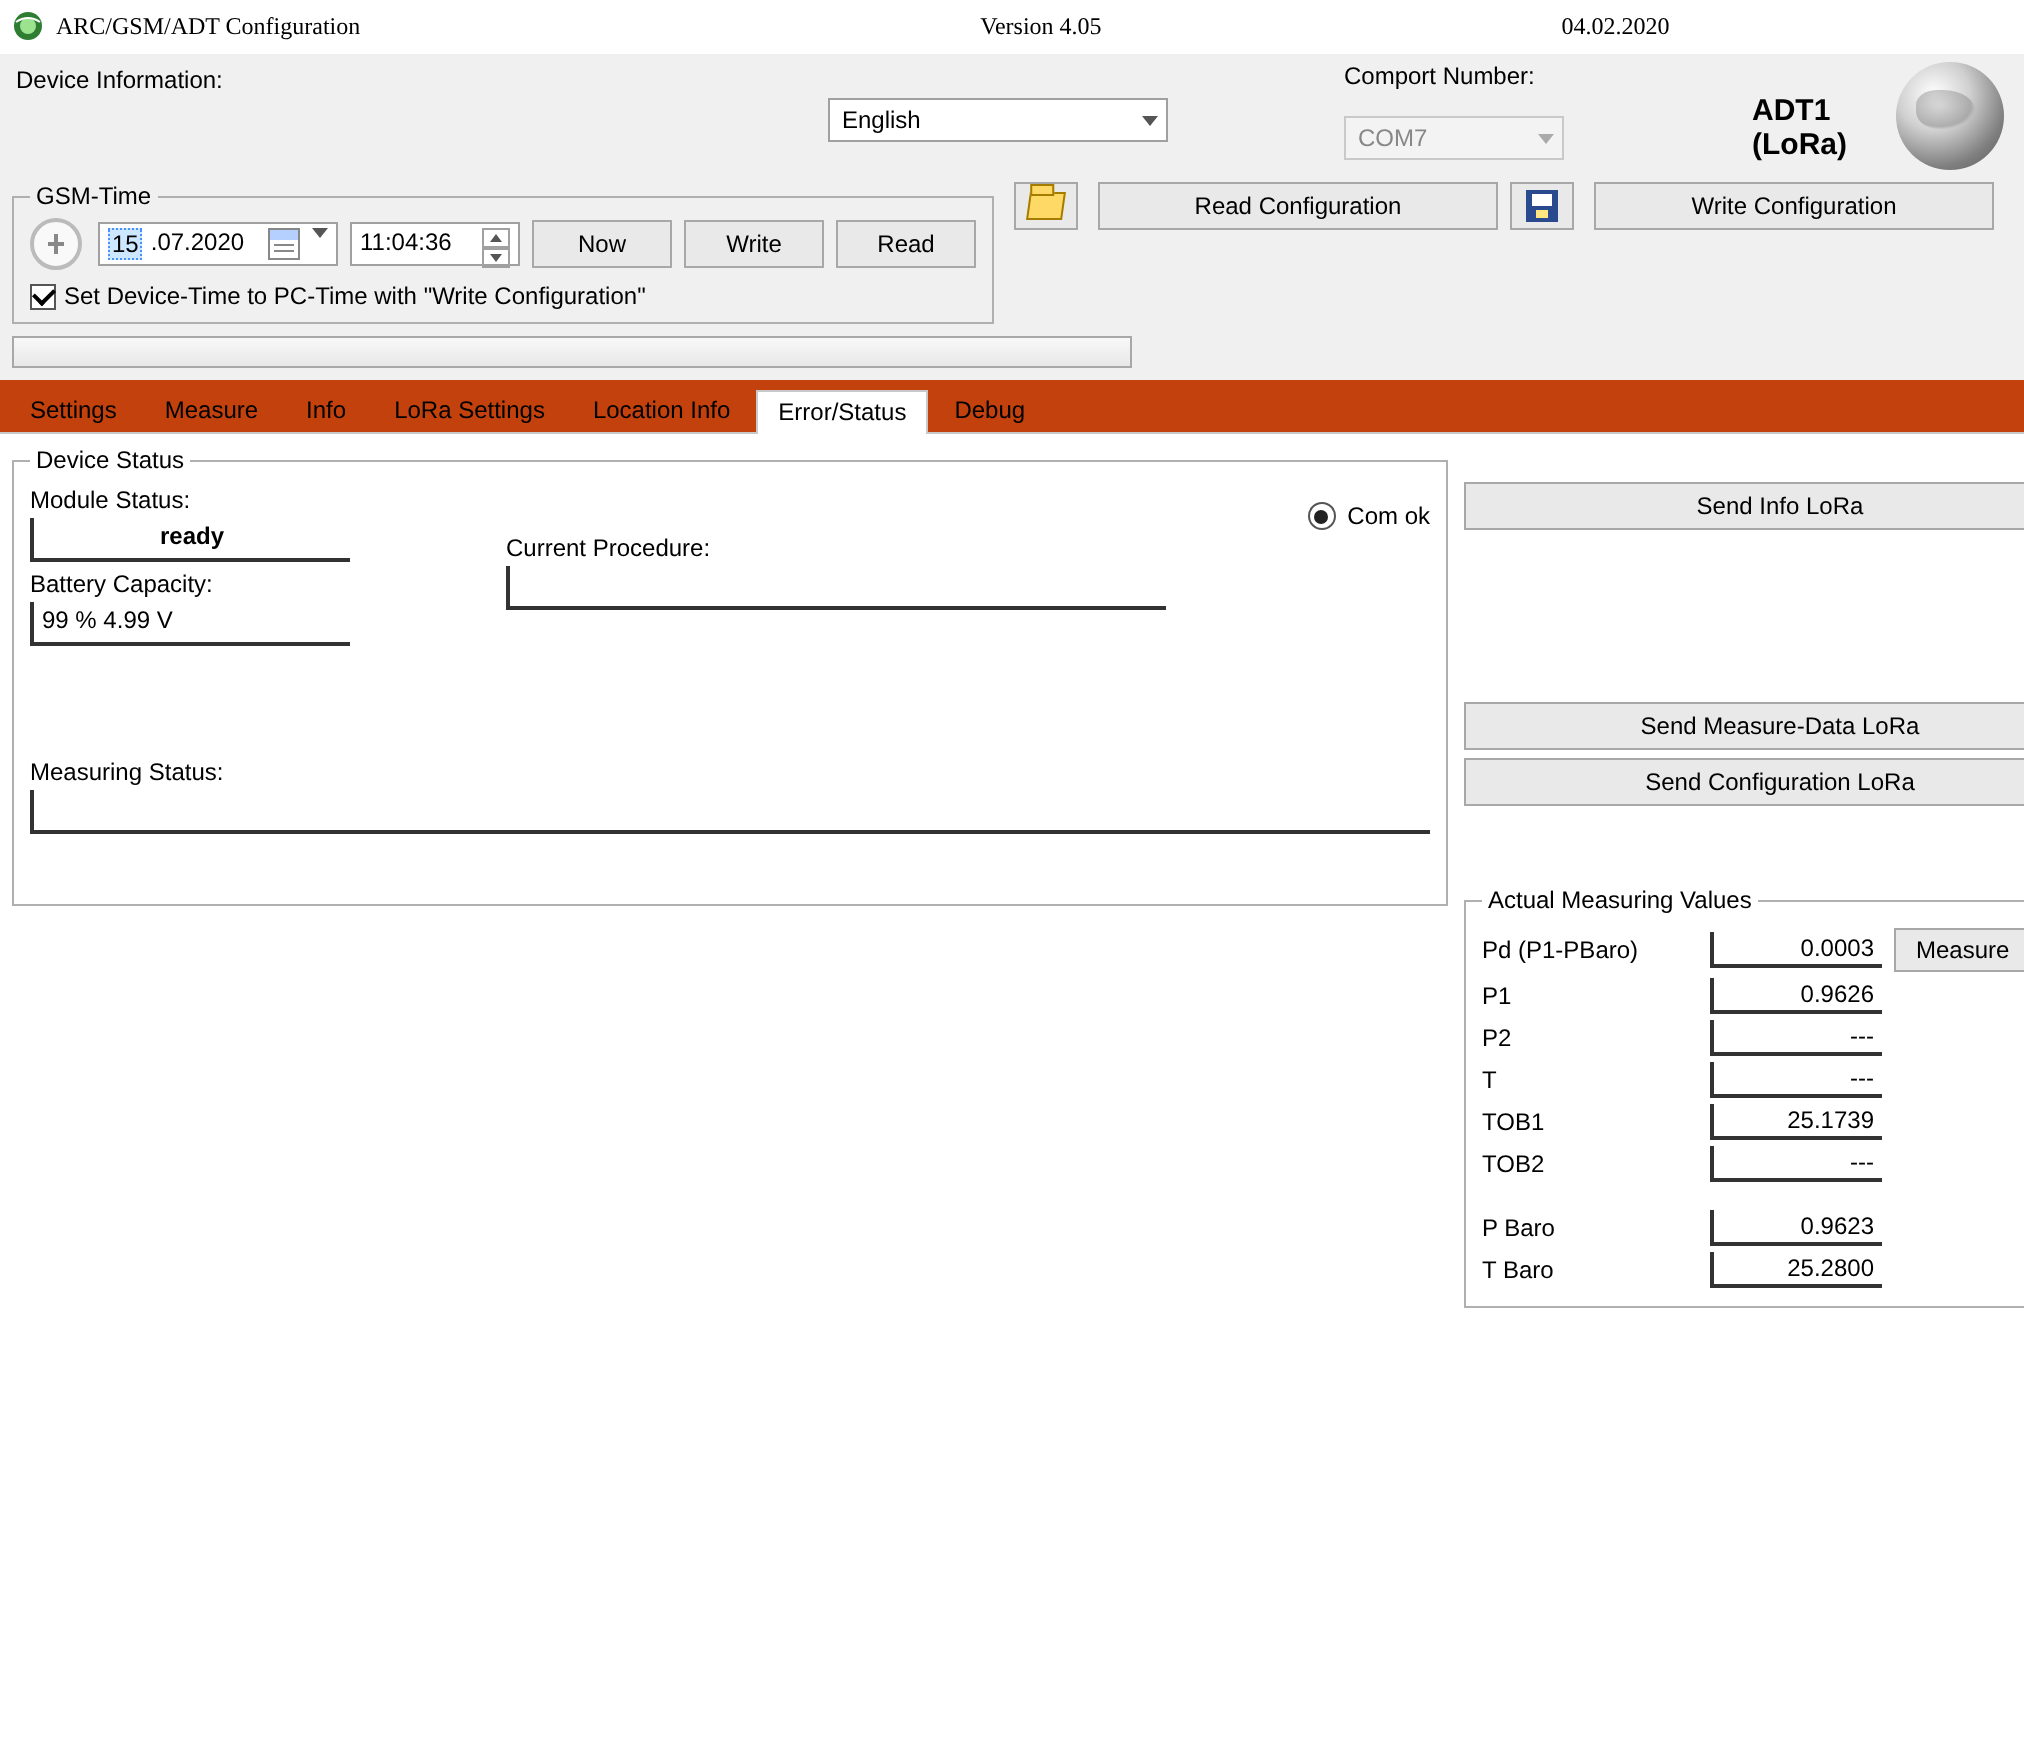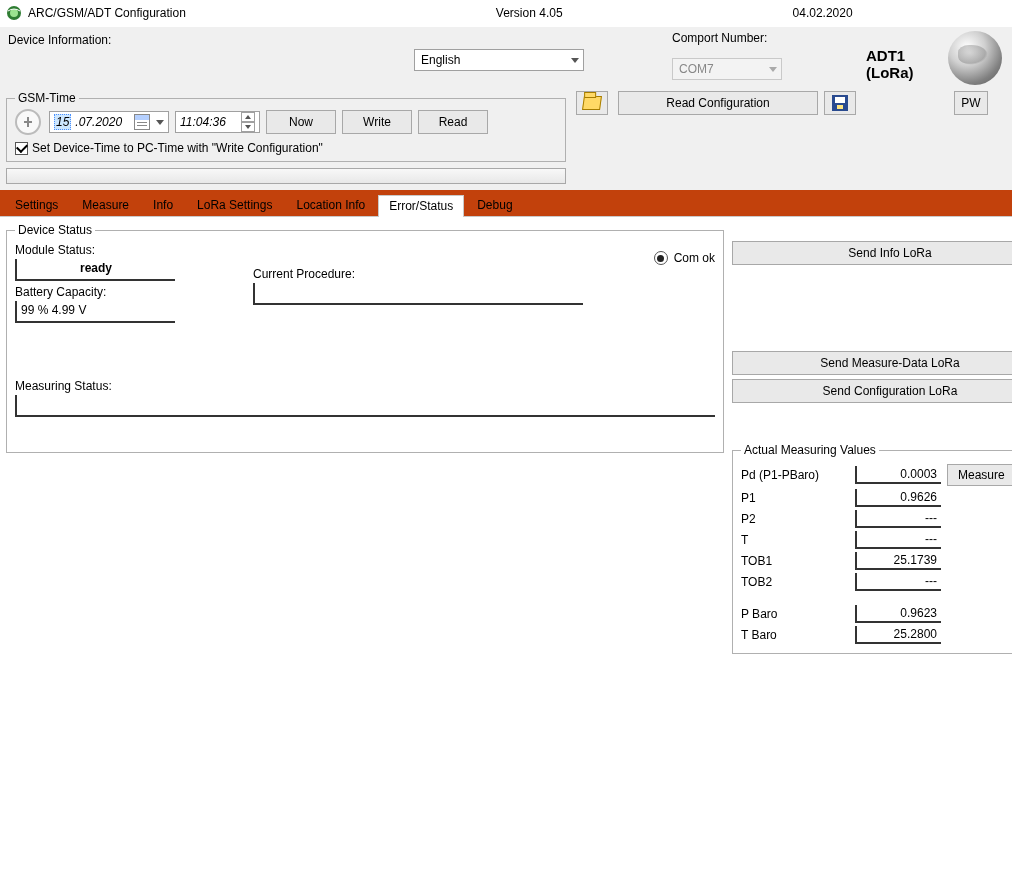--- a/index.html
+++ b/index.html
@@ -12,20 +12,21 @@
     width: 1012px;
     height: 872px;
     overflow: hidden;
   }
   .titlebar {
     display: flex;
     align-items: center;
     padding: 4px 6px;
     background: #ffffff;
     height: 26px;
+    font-family: Liberation Serif, serif;
   }
   .titlebar .app-icon {
     width: 16px; height: 16px; margin-right: 6px;
   }
   .titlebar .title { flex: 0 0 auto; }
   .titlebar .ver { margin-left: 310px; }
   .titlebar .date { margin-left: 230px; }
   .top-band {
     background: #f0f0f0;
     border-top: 1px solid #ffffff;
@@ -62,21 +63,21 @@
   .comport-cell { flex: 0 0 180px; padding-top: 2px; margin-left: 70px; }
   .comport-label { margin-bottom: 13px; }
   .comport-select {
     width: 110px; height: 22px; background: #f3f3f3; border: 1px solid #c9c9c9;
     display: flex; align-items: center; justify-content: space-between; padding: 0 4px 0 6px;
     color: #888;
   }
   .comport-select .chev {
     width: 0; height: 0; border-left: 4px solid transparent; border-right: 4px solid transparent; border-top: 5px solid #aaa;
   }
-  .dev-name { font-weight: bold; font-size: 15px; margin-left: 6px; display:inline-block; margin-top: 18px; }
+  .dev-name { font-weight: bold; font-size: 15px; margin-left: 16px; display:inline-block; margin-top: 18px; }
   .globe-cell { margin-left: auto; padding: 2px 4px 0 0; }
   .globe {
     width: 54px; height: 54px; border-radius: 50%;
     background: radial-gradient(circle at 35% 30%, #ffffff 0%, #d0d0d0 35%, #808080 70%, #555 100%);
     position: relative;
   }
   .globe::after {
     content: ""; position: absolute; left: 10px; top: 14px; width: 30px; height: 20px;
     background: radial-gradient(ellipse at 40% 40%, #bbb 0%, #888 60%, transparent 70%);
     border-radius: 40% 60% 50% 50%;
@@ -100,21 +101,21 @@
       linear-gradient(#888,#888) no-repeat center/2px 10px,
       linear-gradient(#888,#888) no-repeat center/8px 2px,
       #f9f9f9;
     margin-right: 2px;
   }
   .date-input, .time-input {
     background: #ffffff;
     border: 1px solid #a0a0a0;
     padding: 2px 4px;
     height: 22px;
-    display: flex; align-items: center; gap: 4px; font-style: italic;
+    display: flex; align-items: flex-start; gap: 4px;
   }
   .date-input { width: 120px; }
   .date-input .cal {
     width: 16px; height: 16px; border: 1px solid #888; background: linear-gradient(#b5d0ff,#b5d0ff) 0 0/100% 5px no-repeat, #fff;
     margin-left: auto;
   }
   .date-input .cal::after { content:""; display:block; margin:7px 2px 0 2px; height:6px; background: repeating-linear-gradient(#888,#888 1px,transparent 1px,transparent 3px); }
   .date-input .dd { width:0;height:0;border-left:4px solid transparent;border-right:4px solid transparent;border-top:5px solid #555; margin-left:2px;}
   .date-input .day-sel { background:#cde7ff; padding:0 1px; border:1px dotted #4a90ff; }
   .time-input { width: 85px; }
@@ -294,20 +295,21 @@
       <div class="row">
         <span class="btn btn-small">
             <span class="open-icon"></span>
           </span>
         <span class="btn btn-wide">Read Configuration</span>
       </div>
       <div class="row">
         <span class="btn btn-small">
             <span class="save-icon"></span>
           </span>
+        <span class="btn btn-wide">Write Configuration</span>
         <span class="btn pw-btn">PW</span>
       </div>
     </div>
   </div>
 
   <div class="progressbar"></div>
 </div>
 
 <div class="tabbar">
   <div class="tab">Settings</div>

